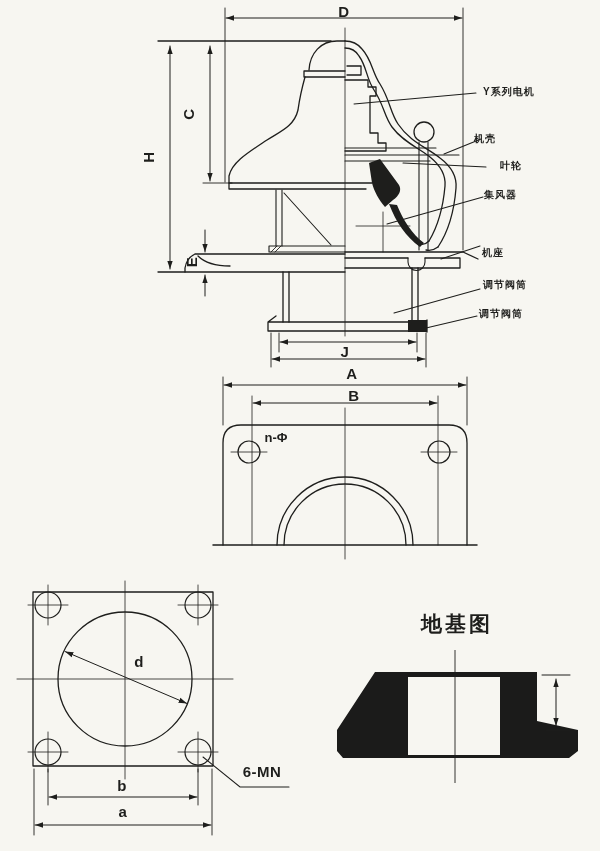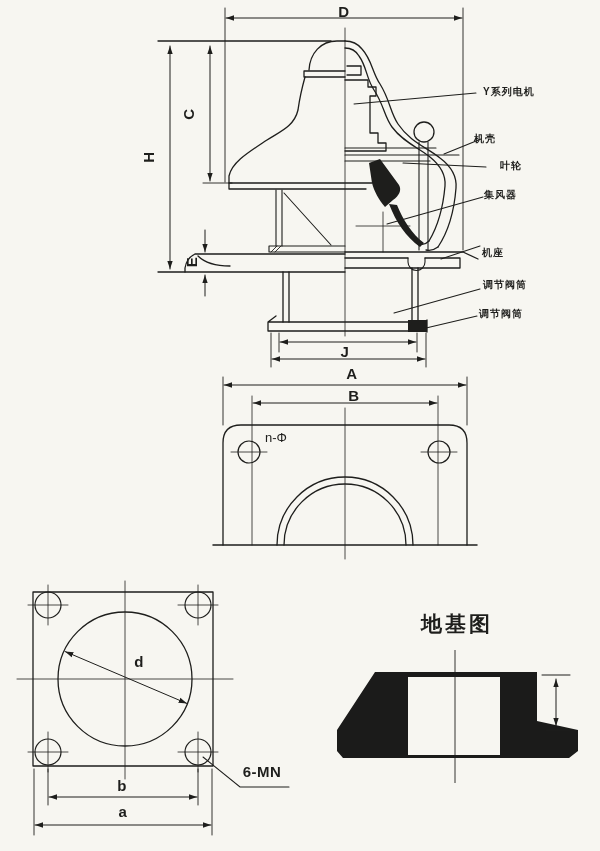--- a/index.html
+++ b/index.html
@@ -6,21 +6,21 @@
   .canvas{
     position:relative;width:600px;height:851px;margin:0 auto;
     background:#f7f6f1;overflow:hidden;
     font-family:"Liberation Sans","DejaVu Sans",sans-serif;color:#1e1e1c;
   }
   .canvas svg{position:absolute;left:0;top:0;}
   .lbl{position:absolute;transform:translate(-50%,-50%);white-space:nowrap;line-height:1;}
   .dim{font-size:15px;font-weight:600;letter-spacing:.5px;}
   .rot{transform:translate(-50%,-50%) rotate(-90deg);}
   .part{position:absolute;font-size:10px;font-weight:700;white-space:nowrap;line-height:1;letter-spacing:1px;text-align:right;}
-  .small{font-size:13px;font-weight:400;}
+  .small{font-size:13px;font-weight:700;}
   .title{font-size:21px;font-weight:700;letter-spacing:3px;}
 </style>
 </head>
 <body>
 
 <div class="canvas">
 
   <svg width="600" height="851" viewBox="0 0 600 851">
     <defs>
       <marker id="ae" markerWidth="9" markerHeight="7" refX="8.4" refY="3.5" orient="auto" markerUnits="userSpaceOnUse">

